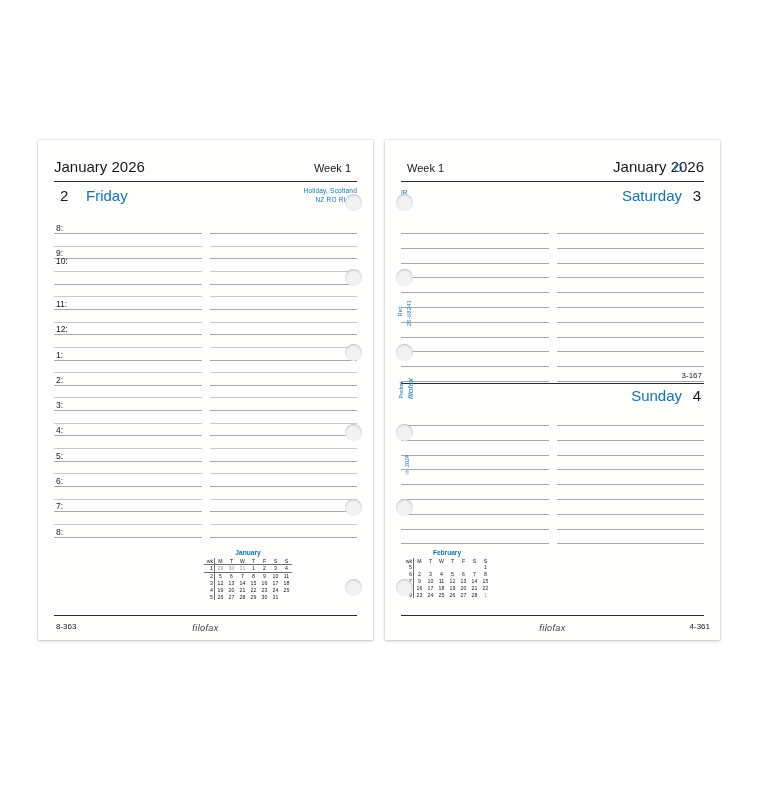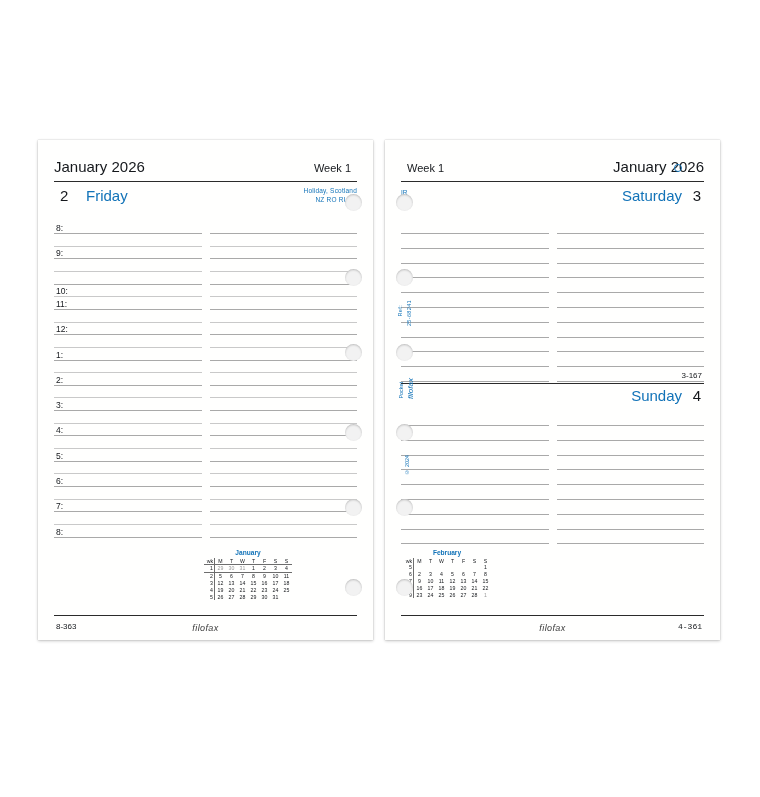--- a/index.html
+++ b/index.html
@@ -186,21 +186,21 @@
     border-bottom: 1px solid #2b2b2b;
     height: 0;
   }
   .pg {
     position: absolute;
     bottom: 9px;
     font-size: 8px;
     color: #15181c;
   }
   .pg-l { left: 18px; }
-  .pg-r { right: 18px; font-family: Liberation Mono, monospace; }
+  .pg-r { right: 10px; }
   .brand {
     position: absolute;
     bottom: 7px;
     font-size: 9px;
     font-style: italic;
     color: #3b3b3b;
     letter-spacing: 0.4px;
   }
   .brand-l { left: 50%; transform: translateX(-50%); }
   .brand-r { left: 50%; transform: translateX(-50%); }
@@ -272,21 +272,21 @@
           <div class="hourlbl" style="left: 18px; top: 83px;">8:</div>
           <div class="lineitem" style="left: 16px; width: 148px; top: 118.3px;"></div>
           <div class="lineitem" style="left: 172px; width: 147px; top: 118.3px;"></div>
           <div class="lineitem" style="left: 16px; width: 148px; top: 130.95px; border-bottom-color: rgb(201, 201, 201);"></div>
           <div class="lineitem" style="left: 172px; width: 147px; top: 130.95px; border-bottom-color: rgb(201, 201, 201);"></div>
           <div class="hourlbl" style="left: 18px; top: 108.3px;">9:</div>
           <div class="lineitem" style="left: 16px; width: 148px; top: 143.6px;"></div>
           <div class="lineitem" style="left: 172px; width: 147px; top: 143.6px;"></div>
           <div class="lineitem" style="left: 16px; width: 148px; top: 156.25px; border-bottom-color: rgb(201, 201, 201);"></div>
           <div class="lineitem" style="left: 172px; width: 147px; top: 156.25px; border-bottom-color: rgb(201, 201, 201);"></div>
-          <div class="hourlbl" style="left: 18px; top: 146px;">10:</div>
+          <div class="hourlbl" style="left: 18px; top: 116px;">10:</div>
           <div class="lineitem" style="left: 16px; width: 148px; top: 168.9px;"></div>
           <div class="lineitem" style="left: 172px; width: 147px; top: 168.9px;"></div>
           <div class="lineitem" style="left: 16px; width: 148px; top: 181.55px; border-bottom-color: rgb(201, 201, 201);"></div>
           <div class="lineitem" style="left: 172px; width: 147px; top: 181.55px; border-bottom-color: rgb(201, 201, 201);"></div>
           <div class="hourlbl" style="left: 18px; top: 158.9px;">11:</div>
           <div class="lineitem" style="left: 16px; width: 148px; top: 194.2px;"></div>
           <div class="lineitem" style="left: 172px; width: 147px; top: 194.2px;"></div>
           <div class="lineitem" style="left: 16px; width: 148px; top: 206.85px; border-bottom-color: rgb(201, 201, 201);"></div>
           <div class="lineitem" style="left: 172px; width: 147px; top: 206.85px; border-bottom-color: rgb(201, 201, 201);"></div>
           <div class="hourlbl" style="left: 18px; top: 184.2px;">12:</div>

